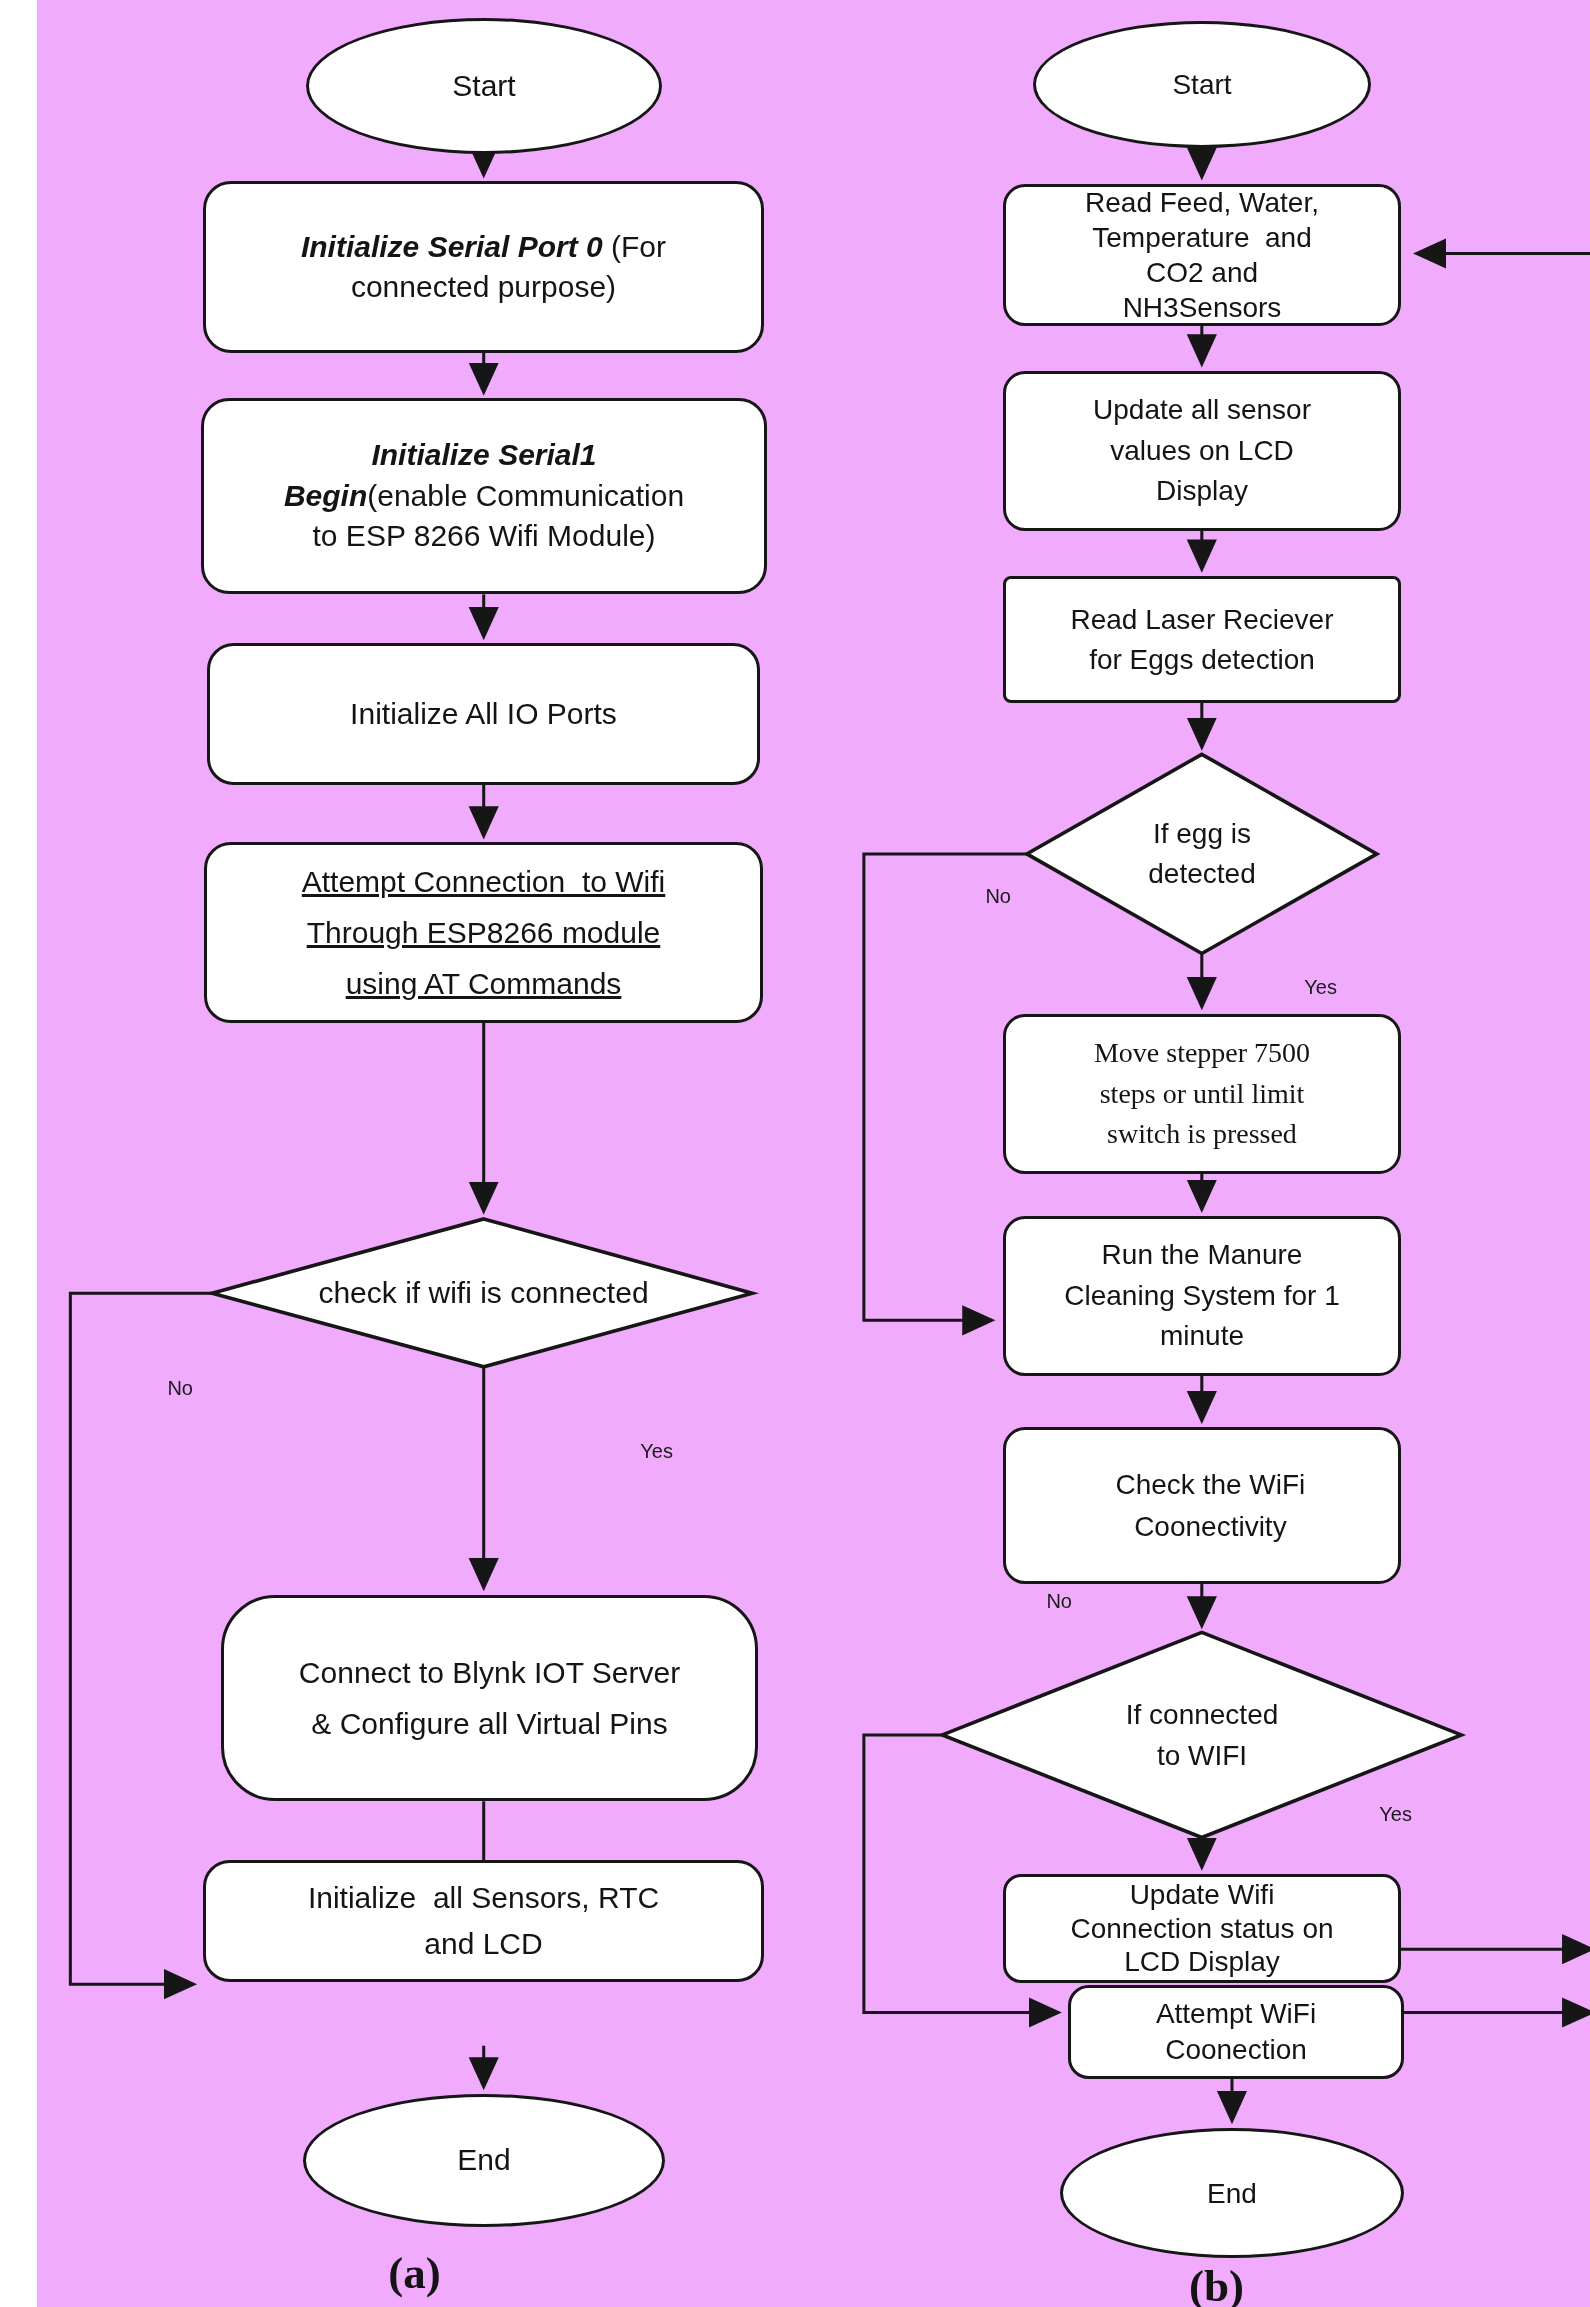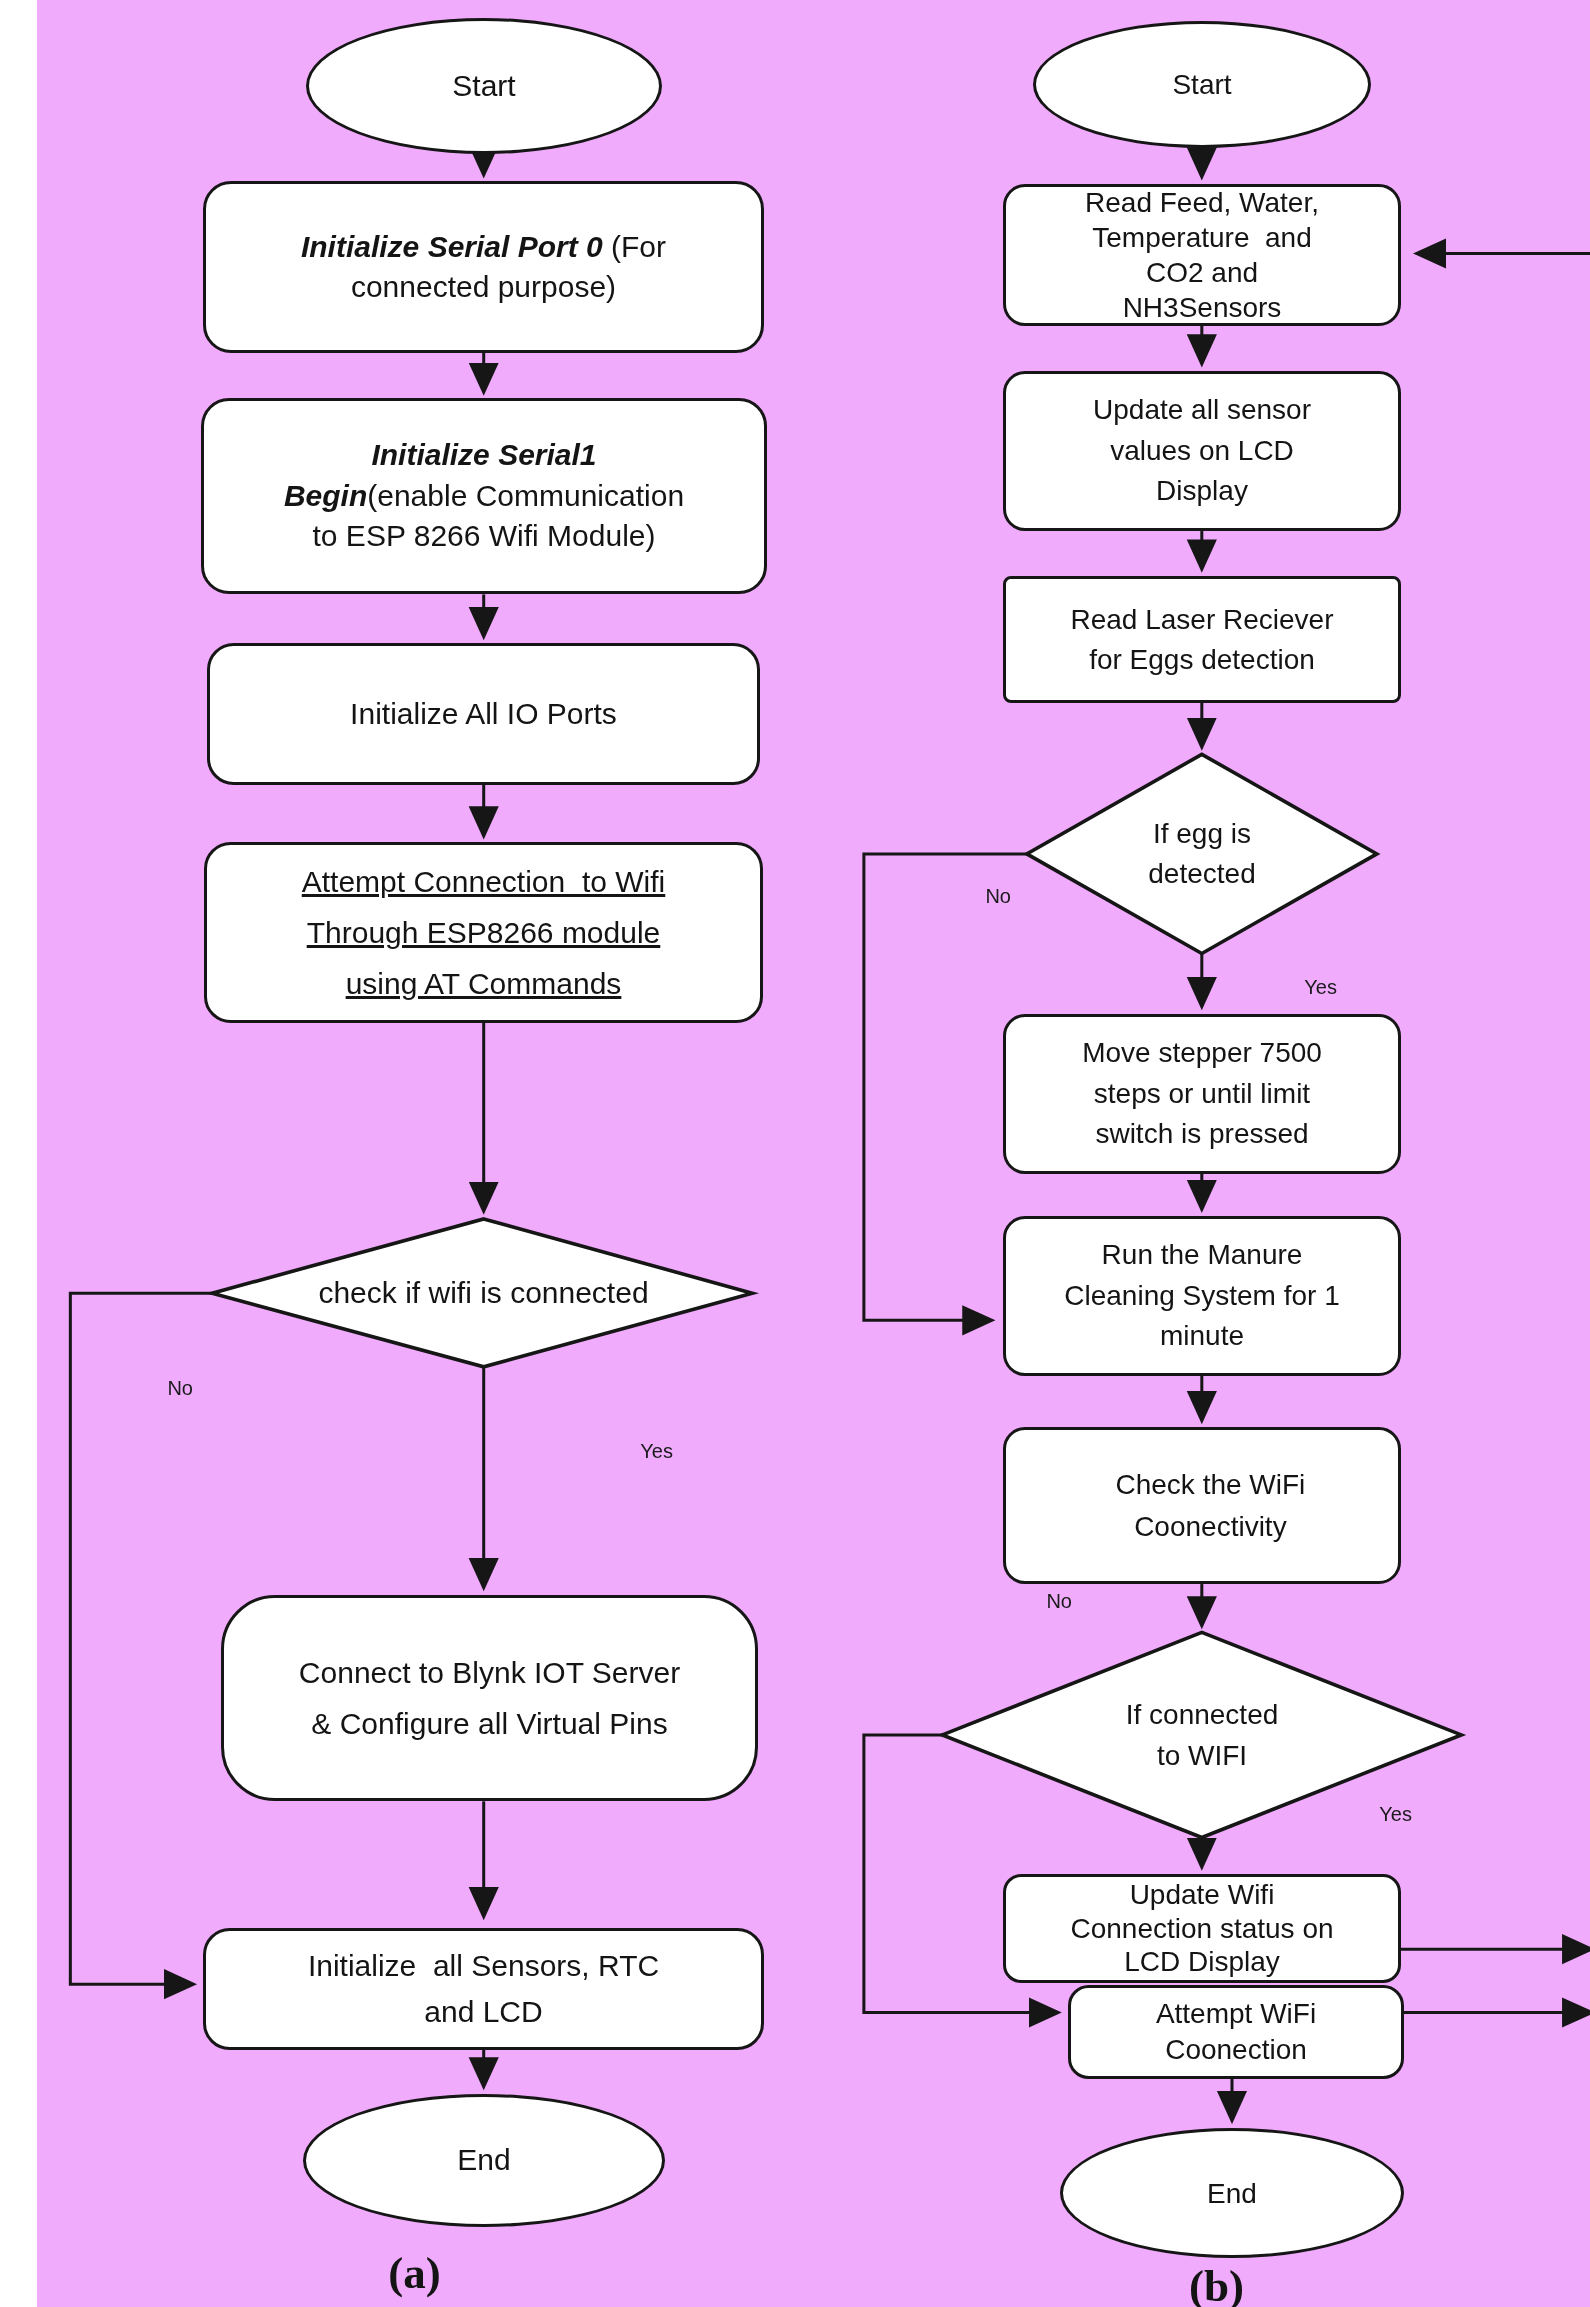--- a/index.html
+++ b/index.html
@@ -101,21 +101,21 @@
   </div>
   <div class="lbl" style="left:552px;top:1430px;width:84px;height:42px;">
     <span class="tn">Yes</span>
   </div>
 
   <div class="node proc-xl fa" style="left:184px;top:1595px;width:537px;height:206px;line-height:1.7;">
     <span class="tn">Connect to Blynk IOT Server
 &amp; Configure all Virtual Pins</span>
   </div>
 
-  <div class="node proc fa" style="left:166px;top:1928px;width:561px;height:122px;line-height:1.55;">
+  <div class="node proc fa" style="left:166px;top:1860px;width:561px;height:122px;line-height:1.55;">
     <span class="tn">Initialize  all Sensors, RTC
 and LCD</span>
   </div>
 
   <div class="node ellipse fa1" style="left:266px;top:2094px;width:362px;height:133px;">
     <span class="tn">End</span>
   </div>
 
   <div class="cap" style="left:302px;top:2246px;width:151px;height:54px;">
     <span class="tn">(a)</span>
@@ -148,21 +148,21 @@
 detected</span>
   </div>
 
   <div class="lbl" style="left:902px;top:875px;width:72px;height:42px;">
     <span class="tn">No</span>
   </div>
   <div class="lbl" style="left:1216px;top:966px;width:84px;height:42px;">
     <span class="tn">Yes</span>
   </div>
 
-  <div class="node proc fb" style="left:966px;top:1014px;width:398px;height:160px;border-radius:22px;line-height:1.45;">
+  <div class="node proc fb" style="left:966px;top:1014px;width:398px;height:160px;border-radius:22px;line-height:1.45;font-family:Liberation Serif, serif;">
     <span class="tn">Move stepper 7500
 steps or until limit
 switch is pressed</span>
   </div>
 
   <div class="node proc fb" style="left:966px;top:1216px;width:398px;height:160px;border-radius:22px;line-height:1.45;">
     <span class="tn">Run the Manure
 Cleaning System for 1
 minute</span>
   </div>

